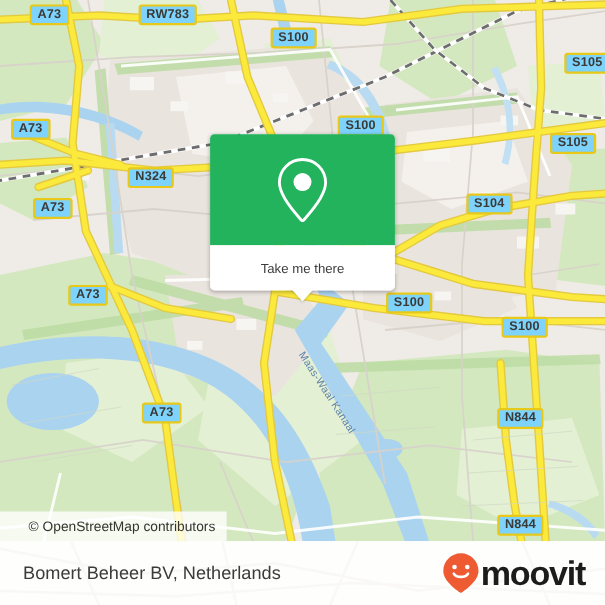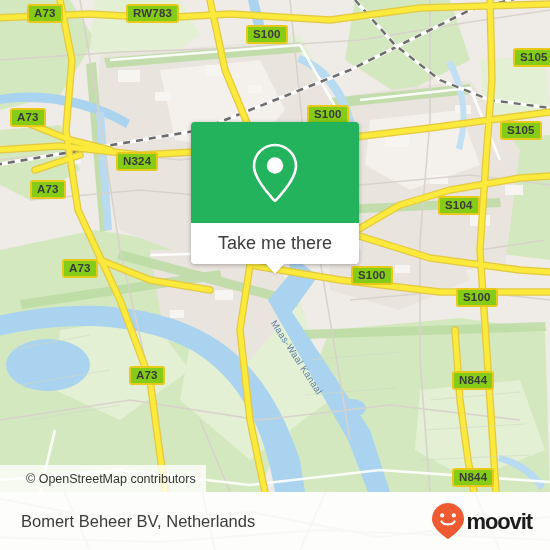--- a/index.html
+++ b/index.html
@@ -37,21 +37,21 @@
     position: absolute;
     left: 0;
     top: 0;
     display: block;
   }
 
   
   .shield {
     position: absolute;
     box-sizing: border-box;
-    background: #84cc16;
+    background: #7dd3fc;
     border: 2px solid #e8c818;
     border-radius: 3px;
     color: #3a3a36;
     font-family: "Liberation Sans", sans-serif;
     font-weight: bold;
     font-size: 11.5px;
     line-height: 15px;
     height: 19px;
     padding: 0 5px;
     letter-spacing: 0.2px;
@@ -92,21 +92,21 @@
     position: relative;
     background: #ffffff;
     height: 41px;
     border-radius: 0 0 4px 4px;
     display: flex;
     align-items: center;
     justify-content: center;
   }
   .popup-label {
     color: #3c3c3c;
-    font-size: 18px;
+    font-size: 12px;
     font-family: "Liberation Sans", sans-serif;
   }
   .popup-tail {
     position: absolute;
     left: 50%;
     bottom: -10px;
     margin-left: -10px;
     width: 0;
     height: 0;
     border-left: 10px solid transparent;
@@ -164,21 +164,21 @@
     position: absolute;
     right: 18px;
     top: 0;
     height: 58px;
     display: flex;
     align-items: center;
     gap: 1px;
   }
   .brand-word {
     color: #1c1c1c;
-    font-size: 22px;
+    font-size: 31px;
     font-weight: bold;
     letter-spacing: -1.1px;
     font-family: "Liberation Sans", sans-serif;
     line-height: 31px;
   }
 </style>
 </head>
 <body>
 
 <div id="app">
@@ -352,21 +352,21 @@
 
     <div class="shield" style="left:27px;  top:4px;">A73</div>
     <div class="shield" style="left:126px; top:4px;">RW783</div>
     <div class="shield" style="left:246px; top:25px;">S100</div>
     <div class="shield" style="left:513px; top:48px;">S105</div>
     <div class="shield" style="left:10px;  top:108px;">A73</div>
     <div class="shield" style="left:307px; top:105px;">S100</div>
     <div class="shield" style="left:500px; top:121px;">S105</div>
     <div class="shield" style="left:116px; top:152px;">N324</div>
     <div class="shield" style="left:30px;  top:180px;">A73</div>
-    <div class="shield" style="left:424px; top:196px;margin-left:14px;">S104</div>
+    <div class="shield" style="left:424px; top:176px;">S104</div>
     <div class="shield" style="left:62px;  top:259px;">A73</div>
     <div class="shield" style="left:351px; top:266px;">S100</div>
     <div class="shield" style="left:456px; top:288px;">S100</div>
     <div class="shield" style="left:129px; top:366px;">A73</div>
     <div class="shield" style="left:452px; top:371px;">N844</div>
     <div class="shield" style="left:452px; top:468px;">N844</div>
 
     <div class="water-label" style="left:278px; top:318px; transform: rotate(57deg);">Maas-Waal Kanaal</div>
 
     <div class="popup">

